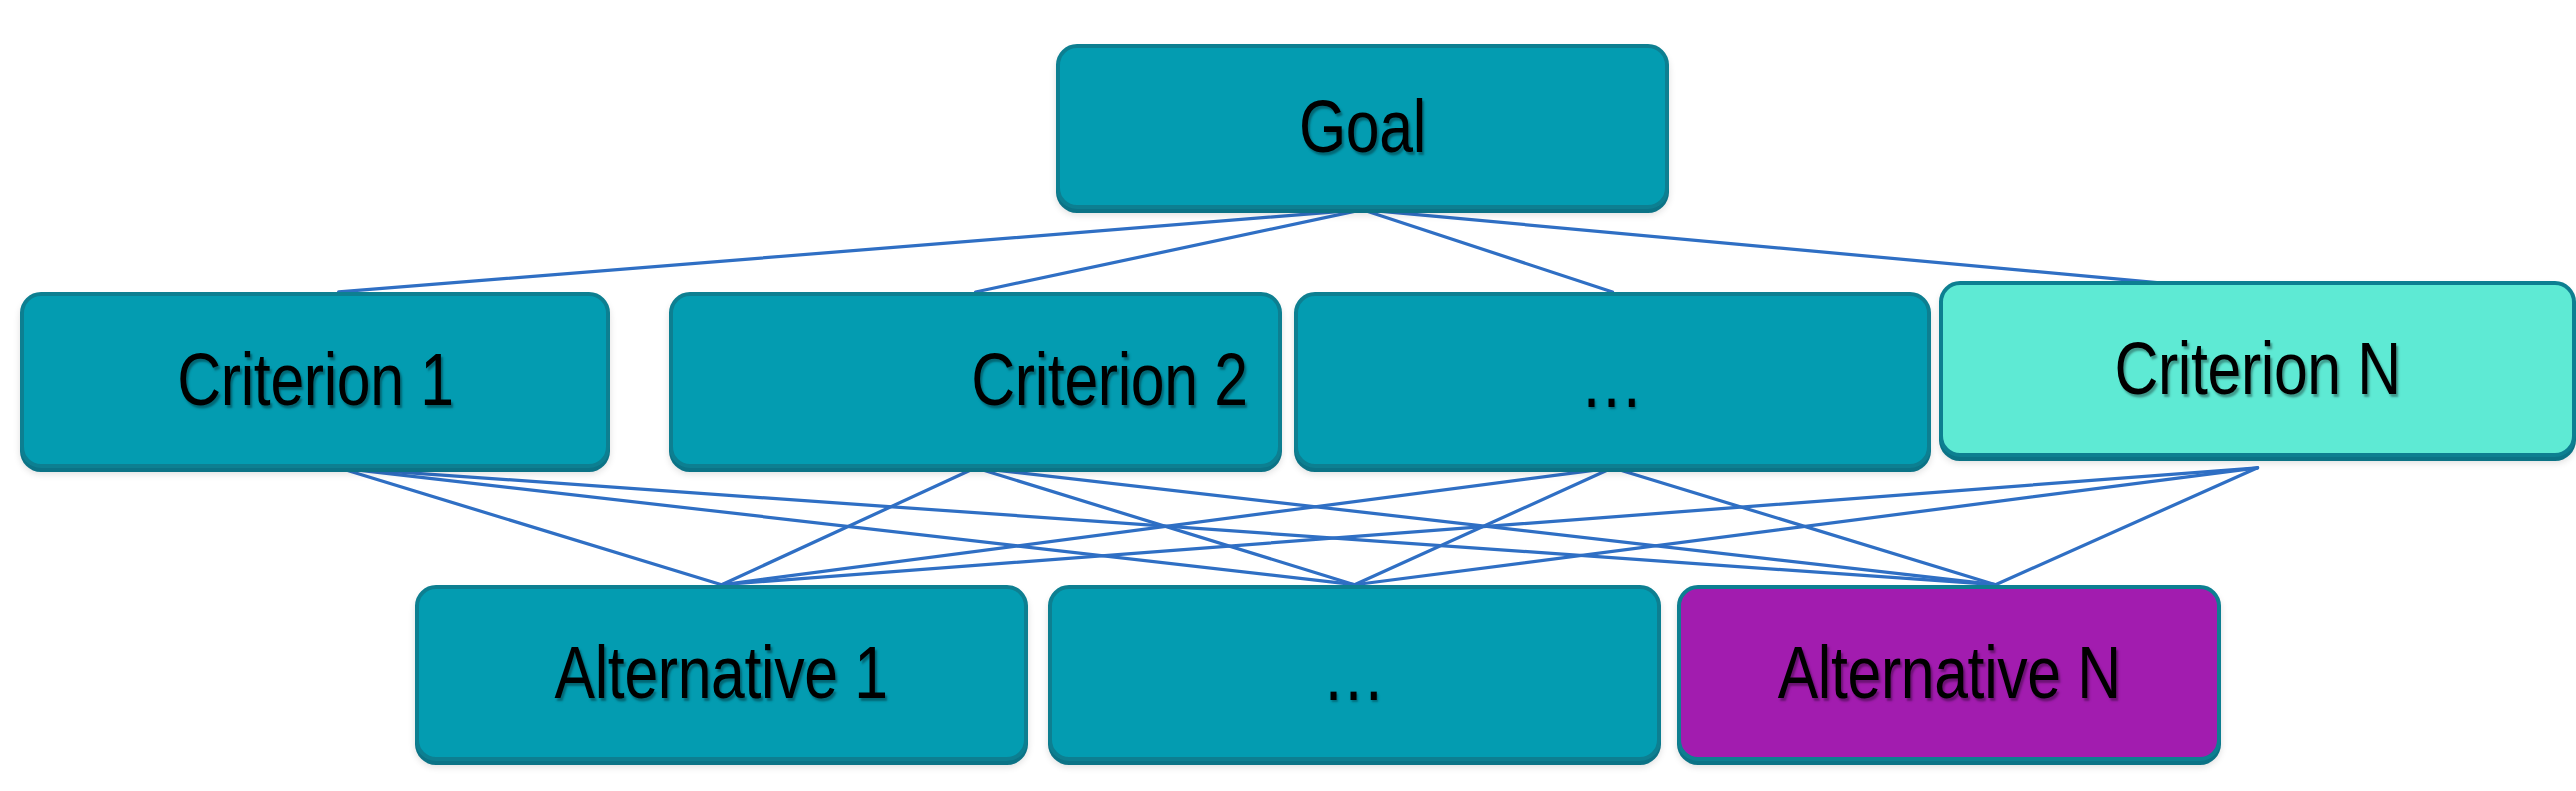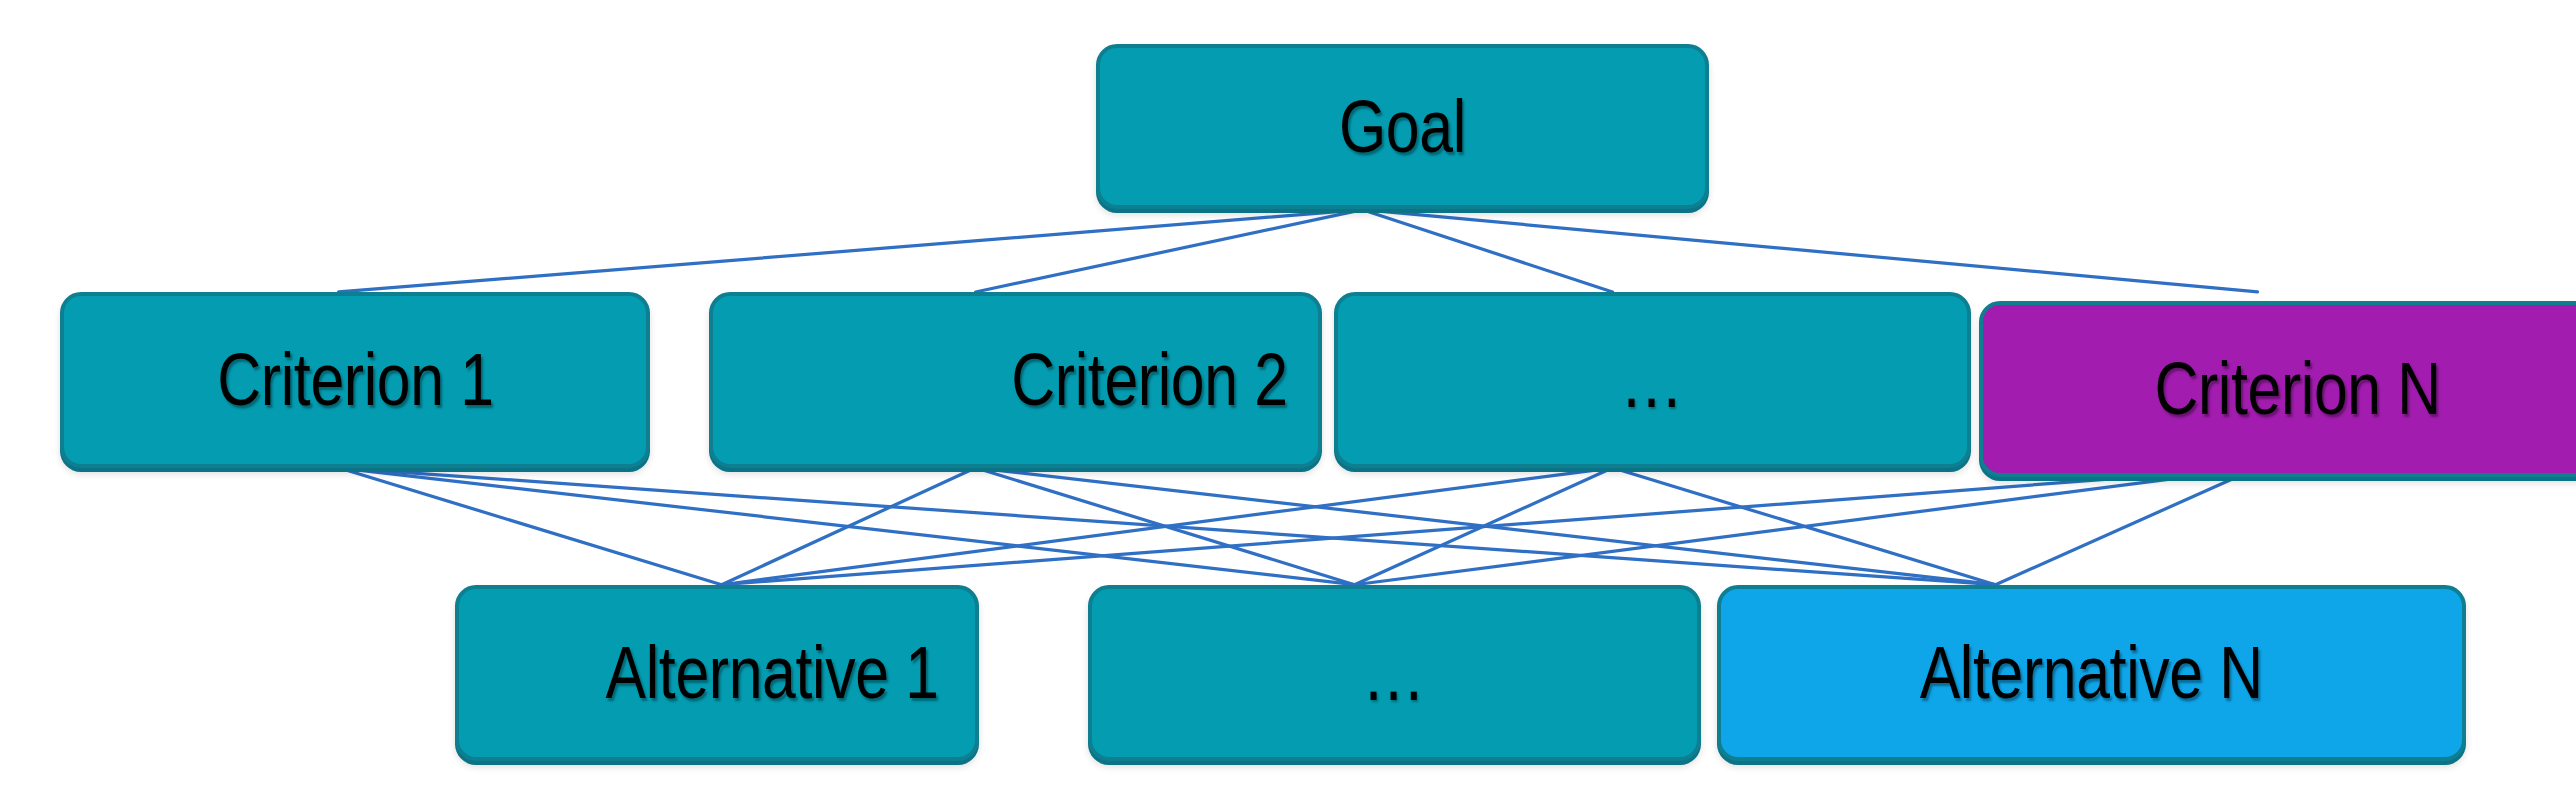--- a/index.html
+++ b/index.html
@@ -31,21 +31,20 @@
     position: absolute;
     z-index: 2;
     box-sizing: border-box;
     display: flex;
     align-items: center;
     justify-content: center;
     background: #039cb1;
     border: 4px solid #701a75;
     border-radius: 21px;
     box-shadow: 0 4px 0 0 #0b7386, 0 5.6px 7.3px rgba(0,0,0,0.13);
-    margin-left: 40px;
   }
   .node-label {
     color: #000000;
     font-family: "Liberation Sans", sans-serif;
     font-size: 74px;
     line-height: 1;
     letter-spacing: -0.4px;
     white-space: nowrap;
     text-shadow: 2.4px 3.2px 2.4px rgba(0,0,0,0.35);
     transform: scaleX(0.82);
@@ -87,28 +86,28 @@
       </div>
       <div class="node" style="left: 20px; top: 292px; width: 590px; height: 176px; background: rgb(3, 156, 177); border-color: rgb(13, 127, 145);">
         <span class="node-label" style="color: rgb(0, 0, 0);">Criterion 1</span>
       </div>
       <div class="node" style="left: 669px; top: 292px; width: 613px; height: 176px; background: rgb(3, 156, 177); border-color: rgb(13, 127, 145); justify-content: flex-end;">
         <span class="node-label" style="color: rgb(0, 0, 0);">Criterion 2</span>
       </div>
       <div class="node" style="left: 1294px; top: 292px; width: 637px; height: 176px; background: rgb(3, 156, 177); border-color: rgb(13, 127, 145);">
         <span class="node-label ellipsis" style="color: rgb(0, 0, 0);">...</span>
       </div>
-      <div class="node" style="left: 1939px; top: 301px; width: 637px; height: 176px; background: #a21caf; border-color: rgb(13, 127, 145);">
+      <div class="node" style="left: 1939px; top: 281px; width: 637px; height: 176px; background: #5eead4; border-color: rgb(13, 127, 145);">
         <span class="node-label" style="color: rgb(0, 0, 0);">Criterion N</span>
       </div>
-      <div class="node" style="left: 415px; top: 585px; width: 524px; height: 176px; background: rgb(3, 156, 177); border-color: rgb(13, 127, 145); justify-content: flex-end;">
+      <div class="node" style="left: 415px; top: 585px; width: 613px; height: 176px; background: rgb(3, 156, 177); border-color: rgb(13, 127, 145);">
         <span class="node-label" style="color: rgb(0, 0, 0);">Alternative 1</span>
       </div>
       <div class="node" style="left: 1048px; top: 585px; width: 613px; height: 176px; background: rgb(3, 156, 177); border-color: rgb(13, 127, 145);">
         <span class="node-label ellipsis" style="color: rgb(0, 0, 0);">...</span>
       </div>
-      <div class="node" style="left: 1677px; top: 585px; width: 749px; height: 176px; background: #0ea5e9; border-color: rgb(13, 127, 145);">
+      <div class="node" style="left: 1677px; top: 585px; width: 544px; height: 176px; background: #a21caf; border-color: rgb(13, 127, 145);">
         <span class="node-label" style="color: rgb(0, 0, 0);">Alternative N</span>
       </div>
     </div>
 
 </div>
 
 
 </body></html>

